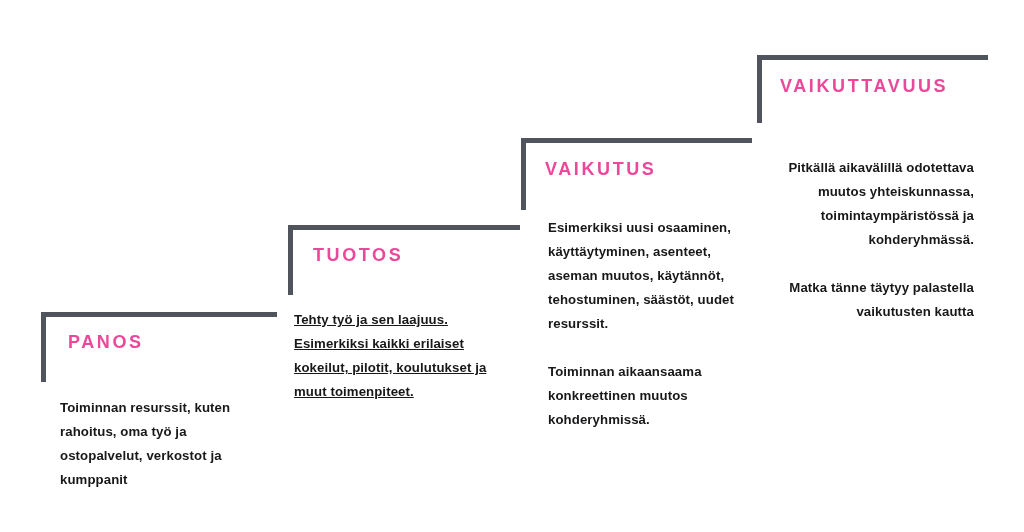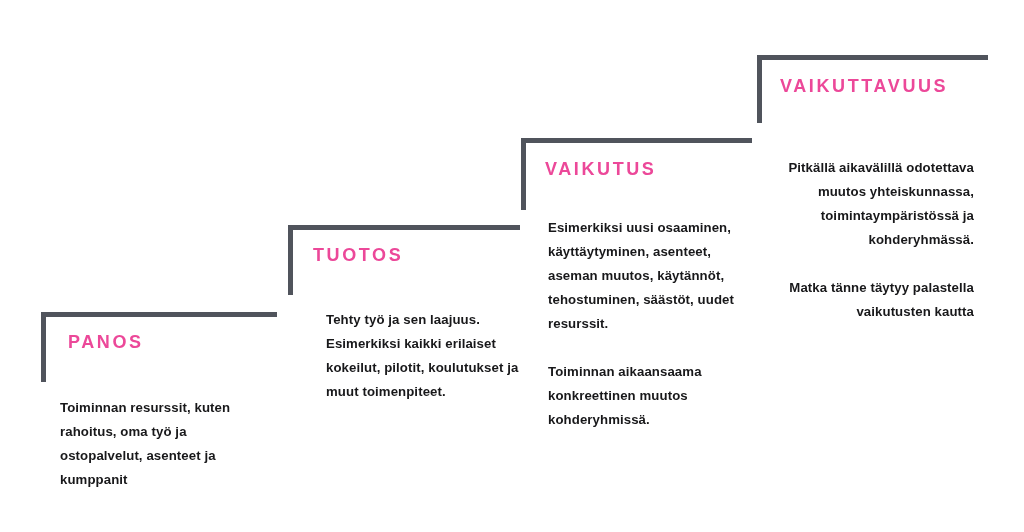--- a/index.html
+++ b/index.html
@@ -89,31 +89,31 @@
 
 <div class="stage">
 
   <div class="step" id="step-panos">
     <div class="bracket">
       <div class="bar-top" style="width:236px;"></div>
       <div class="bar-left" style="height:70px;"></div>
     </div>
     <div class="step-title" style="left:27px; top:21px;">PANOS</div>
     <div class="step-body" style="left:19px; top:84px; width:186px;">
-      <p>Toiminnan resurssit, kuten rahoitus, oma työ ja ostopalvelut, asenteet ja kumppanit</p>
+      <p>Toiminnan resurssit, kuten rahoitus, oma työ ja ostopalvelut, verkostot ja kumppanit</p>
     </div>
   </div>
 
   <div class="step" id="step-tuotos">
     <div class="bracket">
       <div class="bar-top" style="width:232px;"></div>
       <div class="bar-left" style="height:70px;"></div>
     </div>
     <div class="step-title" style="left:25px; top:21px;">TUOTOS</div>
-    <div class="step-body" style="left:38px; top:83px; width:206px;">
+    <div class="step-body" style="left:6px; top:83px; width:206px;text-decoration:underline;">
       <p>Tehty työ ja sen laajuus. Esimerkiksi kaikki erilaiset kokeilut, pilotit, koulutukset ja muut toimenpiteet.</p>
     </div>
   </div>
 
   <div class="step" id="step-vaikutus">
     <div class="bracket">
       <div class="bar-top" style="width:231px;"></div>
       <div class="bar-left" style="height:72px;"></div>
     </div>
     <div class="step-title" style="left:24px; top:22px;">VAIKUTUS</div>

